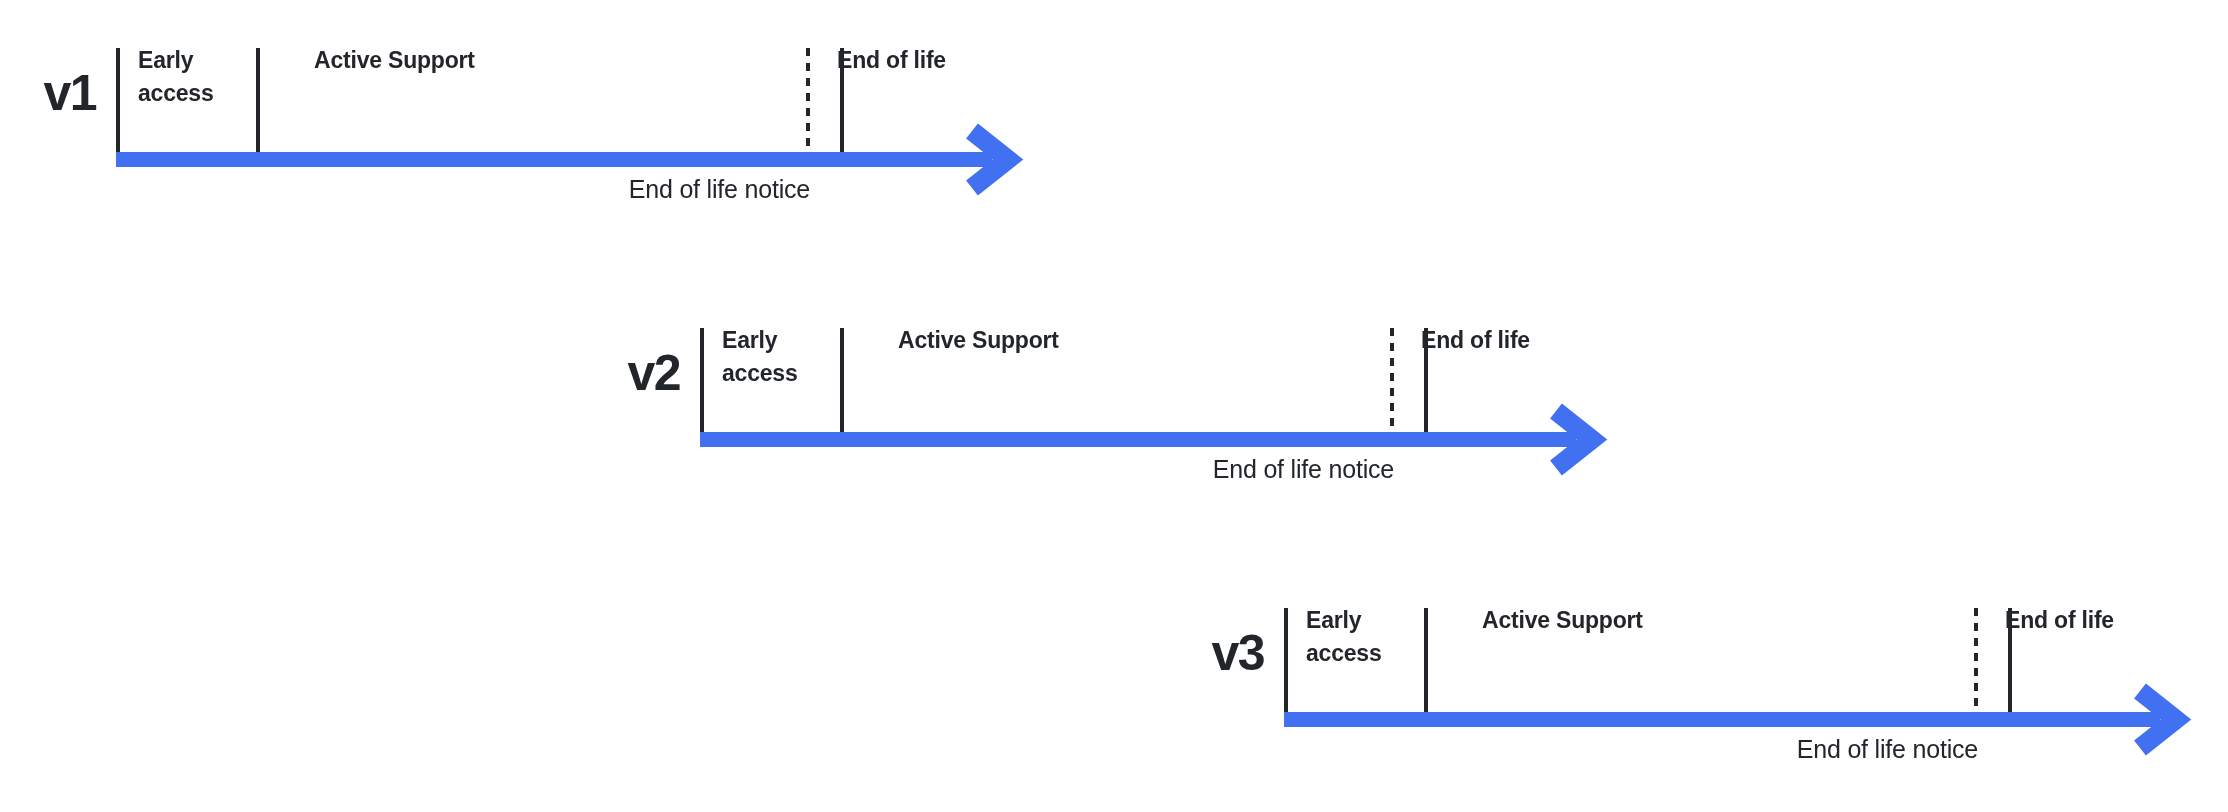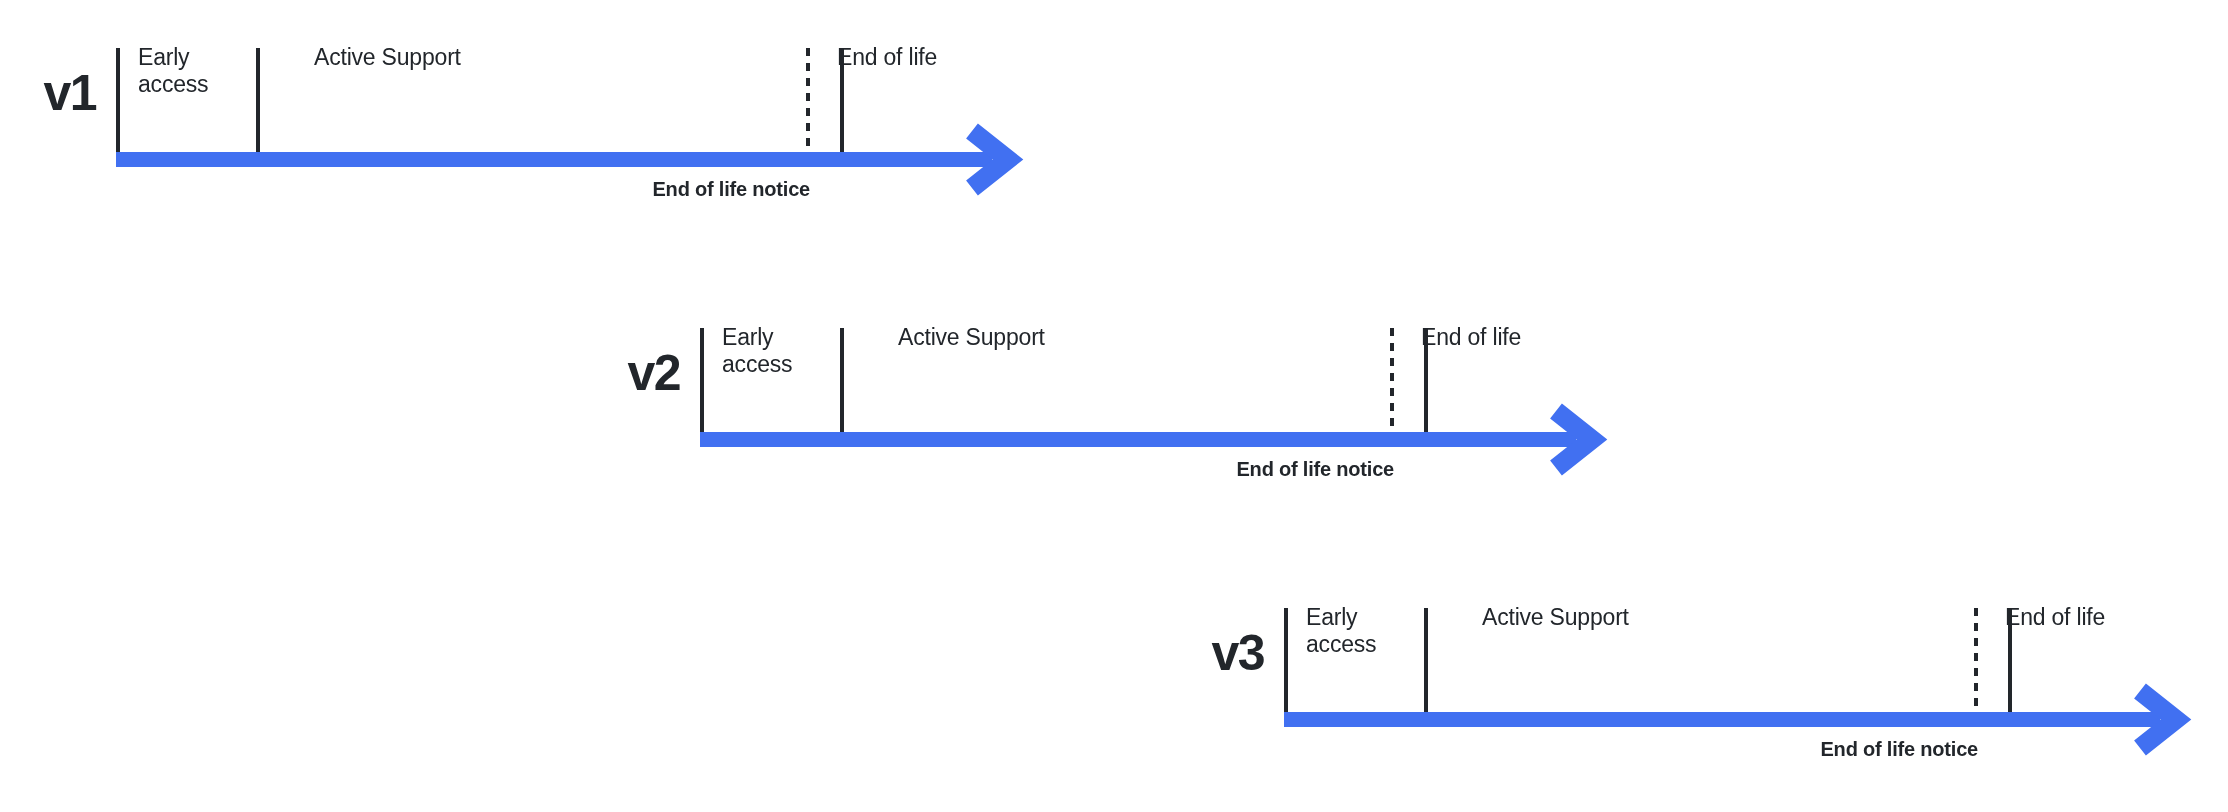--- a/index.html
+++ b/index.html
@@ -32,32 +32,32 @@
     position:absolute;top:48px;width:4px;height:104px;background:var(--ink);
   }
   .tick.t1{left:116px;}
   .tick.t2{left:256px;}
   .tick.t3{left:840px;}
   .dashed{
     position:absolute;left:806px;top:48px;width:4px;height:104px;
     background:repeating-linear-gradient(to bottom,var(--ink) 0px,var(--ink) 8px,transparent 8px,transparent 15px);
   }
   .phase{
-    position:absolute;top:44px;font-size:23px;font-weight:400;line-height:27px;
+    position:absolute;top:44px;font-size:23px;font-weight:700;line-height:33px;
     color:var(--ink);white-space:nowrap;letter-spacing:-0.2px;
   }
   .phase.early{left:138px;width:118px;white-space:normal;}
   .phase.active{left:278px;margin-left:36px;}
   .phase.eol{left:837px;}
   .arrow{position:absolute;left:110px;top:118px;overflow:visible;}
   .arrow .shaft{stroke:var(--accent);stroke-width:15;}
   .arrow .head{stroke:var(--accent);stroke-width:19;fill:none;stroke-linecap:butt;stroke-linejoin:miter;}
   .notice{
     position:absolute;left:510px;top:174px;width:300px;
-    text-align:right;font-size:20px;font-weight:700;line-height:30px;
+    text-align:right;font-size:25px;font-weight:400;line-height:30px;
     color:var(--ink);white-space:nowrap;letter-spacing:-0.2px;
   }
 </style>
 </head>
 <body>
 
 <div id="canvas">
 
   <div class="row r1">
     <div class="version">v1</div>

